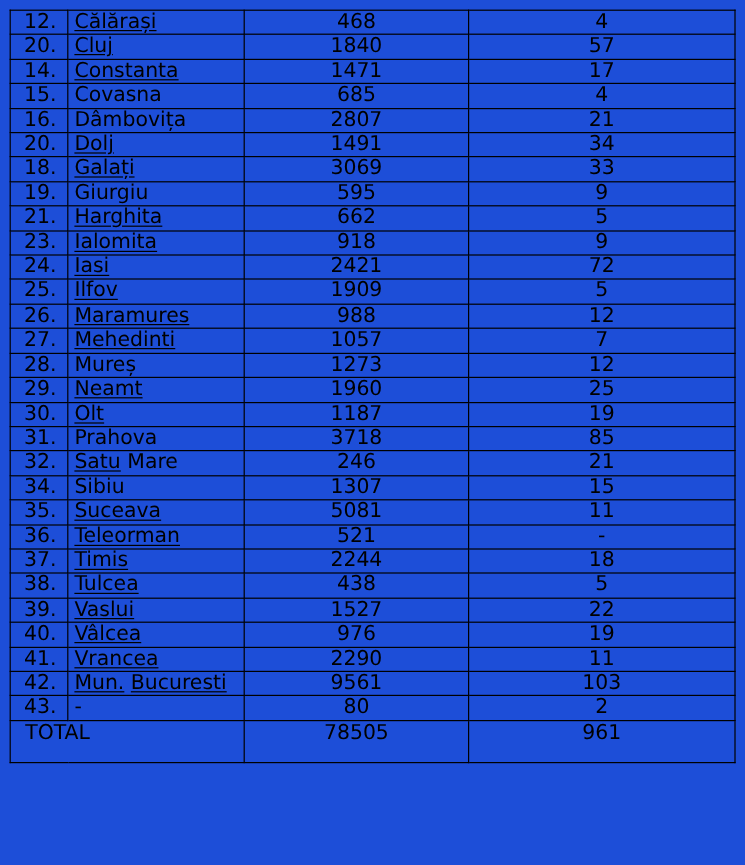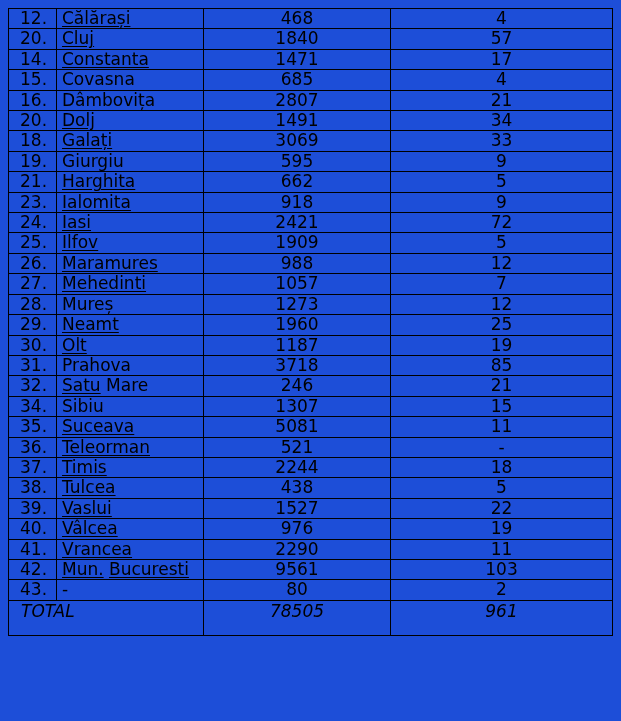--- a/index.html
+++ b/index.html
@@ -36,21 +36,20 @@
   col.c2 { width: 147px; }
   col.c3 { width: 187px; }
   col.c4 { width: 222px; }
   td.c-num  { padding-left: 11px; text-align: left; }
   td.c-name { padding-left: 5px;  text-align: left; }
   td.c-v1, td.c-v2 { text-align: center; }
   tr.total-row td {
     height: 33px;
     vertical-align: top;
     padding-top: 1px;
-    font-style: italic;
   }
   tr.total-row td.c-total-label { padding-left: 12px; text-align: left; }
   .sq {
     text-decoration-line: underline;
     text-decoration-style: wavy;
     text-decoration-color: #e00000;
     text-decoration-thickness: 1px;
     text-underline-offset: 2px;
     text-decoration: underline;
   }

